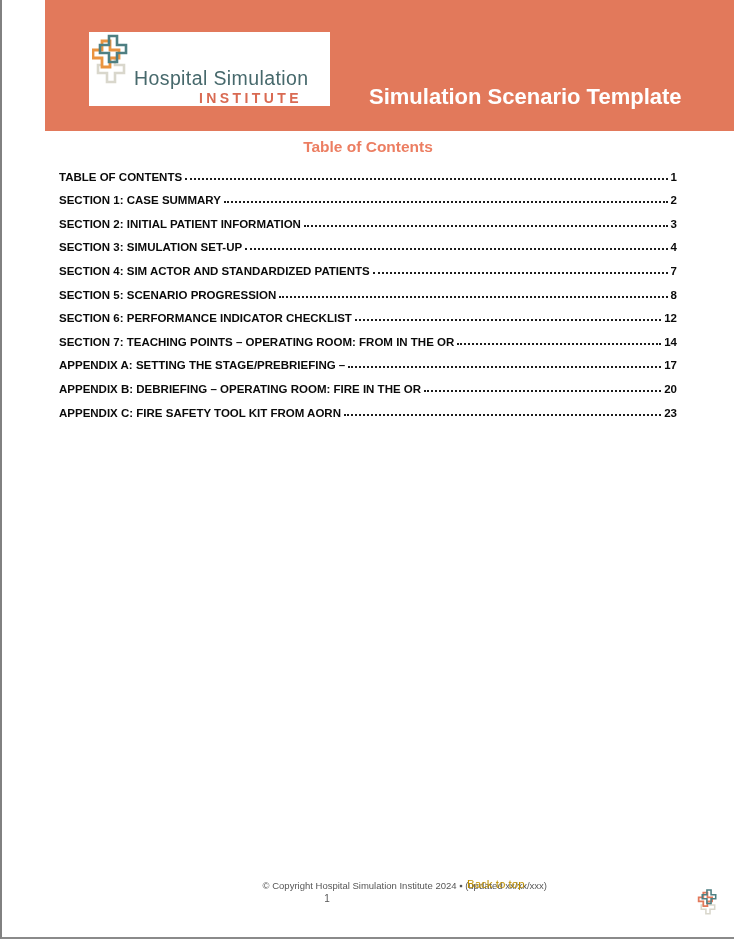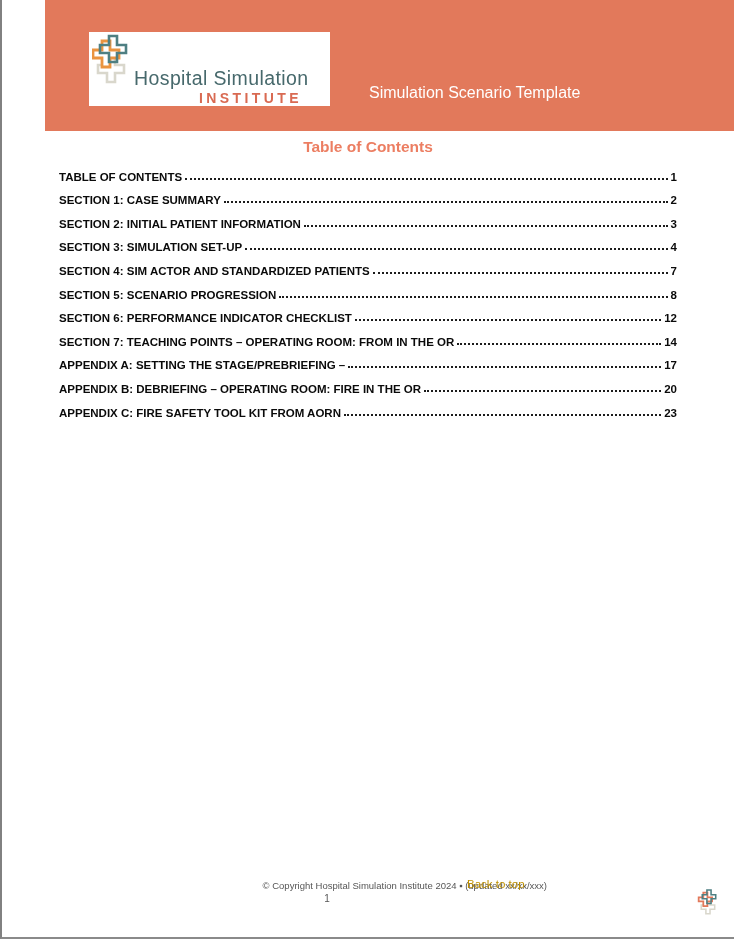--- a/index.html
+++ b/index.html
@@ -18,21 +18,21 @@
   .logo-cross { position:absolute; left:3px; top:2px; }
   .logo-name {
     position:absolute; left:45px; top:35px; font-size:19.5px; font-weight:400;
     color:#47696C; letter-spacing:0.4px; white-space:nowrap;
   }
   .logo-sub {
     position:absolute; right:28px; top:58px; font-size:14px; font-weight:700;
     color:#D96A52; letter-spacing:3.4px; white-space:nowrap;
   }
   .doc-title {
-    position:absolute; left:324px; top:84px; font-size:16px; font-weight:400;
+    position:absolute; left:324px; top:84px; font-size:22px; font-weight:700;
     color:#ffffff; white-space:nowrap;
   }
   
   .toc-heading {
     position:absolute; top:138px; left:0; width:100%; margin:0; text-align:center;
     font-size:15.5px; font-weight:700; color:#EC7E62;
   }
   .toc-list { position:absolute; top:159px; left:57px; right:57px; }
   .toc-row {
     display:flex; align-items:flex-end; height:23.6px;

